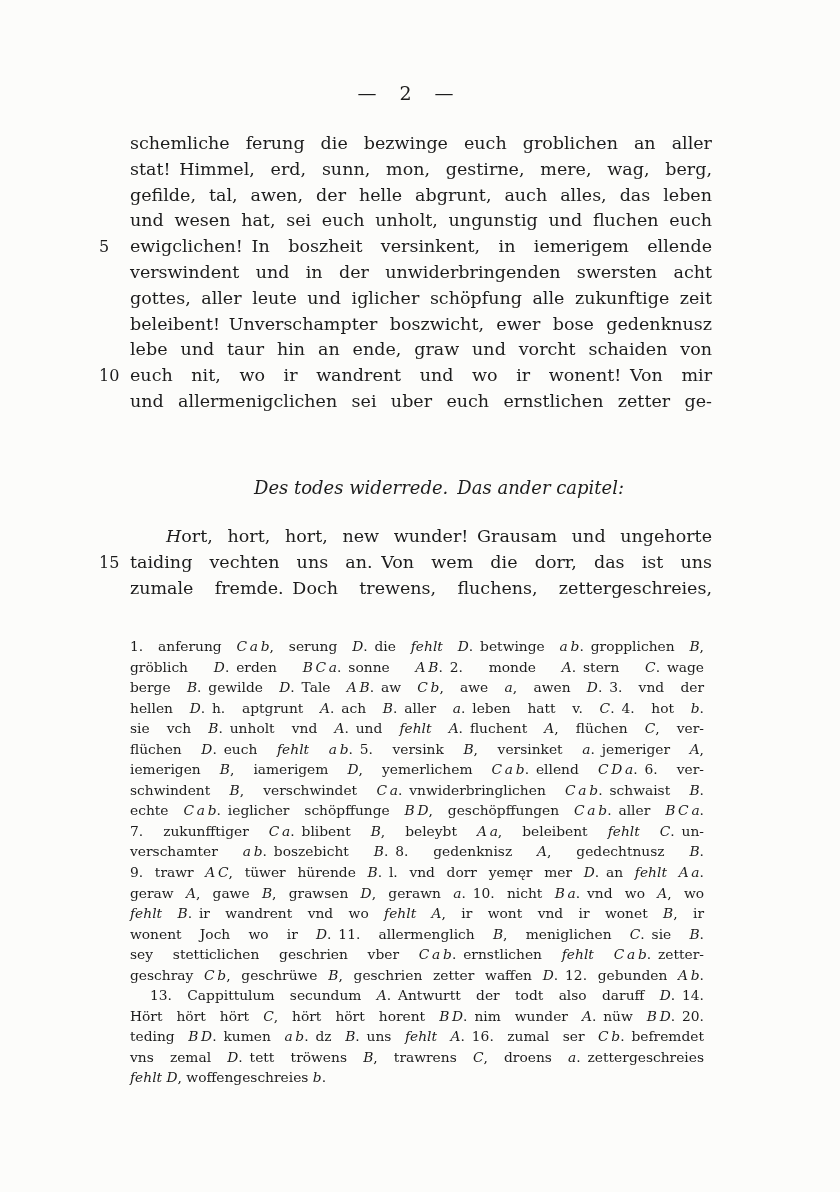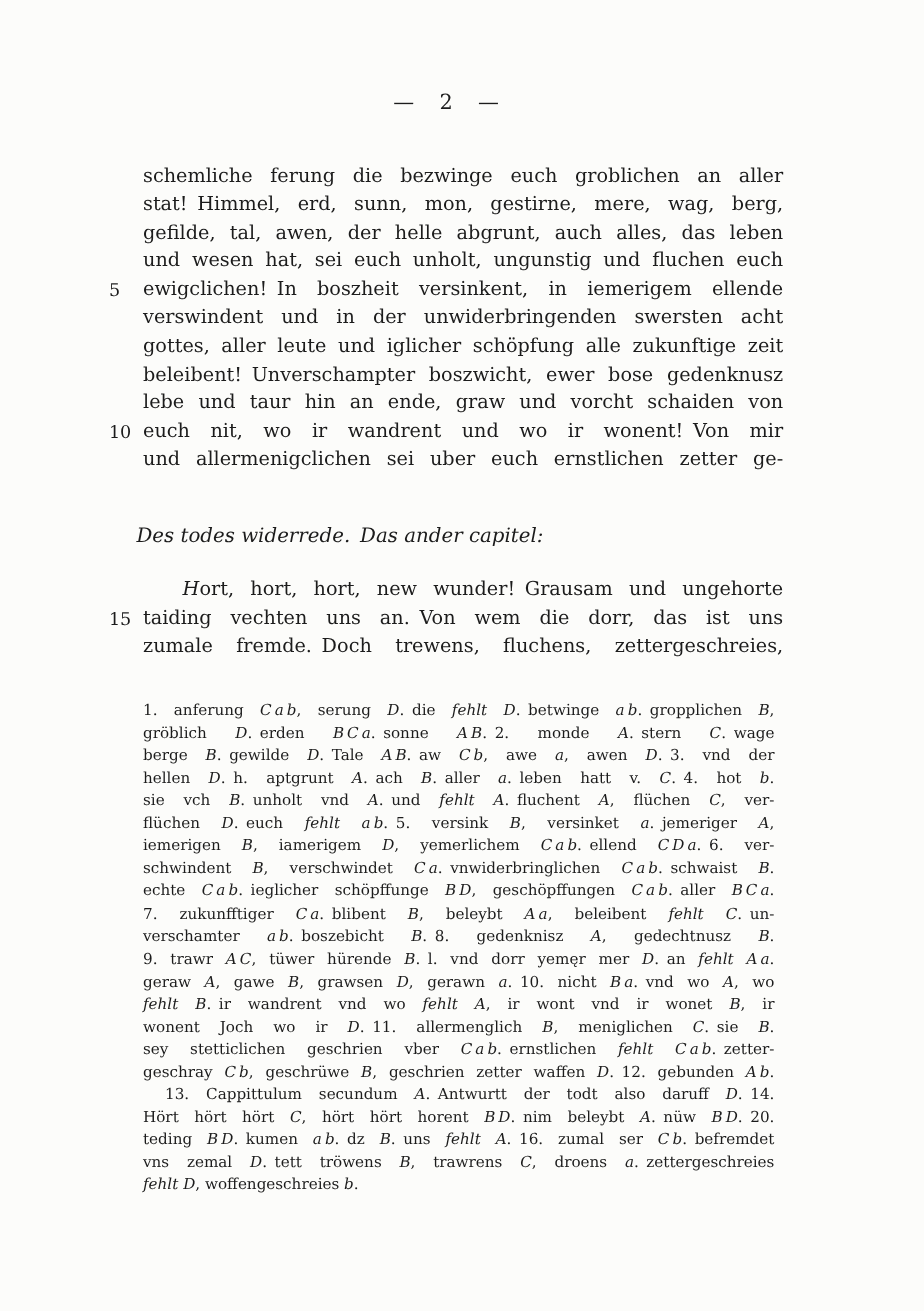--- a/index.html
+++ b/index.html
@@ -8,37 +8,37 @@
     background:#fcfcfa; color:#1c1c1c;
     font-family:"DejaVu Serif", serif;
     overflow:hidden;
   }
   .page-number {
     position:absolute; top:82px; left:0; width:812px;
     display:flex; justify-content:center; align-items:center; gap:22px;
     font-size:19px; letter-spacing:1px;
   }
   .block { position:absolute; left:130px; width:582px; }
-  .main-block   { top:148px; }
+  .main-block   { top:131px; }
   .second-block { top:524px; }
   .block .line {
     position:relative;
     font-size:17.5px; line-height:25.8px;
     text-align:justify; text-align-last:justify;
     word-spacing:1px;
   }
   .block .line.last   { text-align-last:left; }
   .block .line.indent { text-indent:36px; }
   .lineno {
     position:absolute; left:-31px; top:0;
     font-size:16px; font-style:normal; letter-spacing:0;
   }
   .heading {
-    position:absolute; left:124px; top:477px; width:582px;
-    text-align:left; font-style:italic; font-size:18px;
+    position:absolute; left:148px; top:477px; width:582px;
+    text-align:center; font-style:italic; font-size:18px;
   }
   .apparatus { position:absolute; left:130px; top:636px; width:574px; }
   .apparatus .line {
     position:relative;
     font-size:13.8px; line-height:20.55px;
     text-align:justify; text-align-last:justify;
   }
   .apparatus .line.last   { text-align-last:left; }
   .apparatus .line.indent { text-indent:20px; }
   .it { font-style:italic; }
@@ -89,19 +89,19 @@
       <div class="line"><span class="rm">echte </span><span class="it">C a b</span><span class="rm">. ieglicher schöpffunge </span><span class="it">B D</span><span class="rm">, geschöpffungen </span><span class="it">C a b</span><span class="rm">. aller </span><span class="it">B C a</span><span class="rm">.</span></div>
       <div class="line"><span class="rm">7. zukunfftiger </span><span class="it">C a</span><span class="rm">. blibent </span><span class="it">B</span><span class="rm">, beleybt </span><span class="it">A a</span><span class="rm">, beleibent </span><span class="it">fehlt C</span><span class="rm">. un-</span></div>
       <div class="line"><span class="rm">verschamter </span><span class="it">a b</span><span class="rm">. boszebicht </span><span class="it">B</span><span class="rm">. 8. gedenknisz </span><span class="it">A</span><span class="rm">, gedechtnusz </span><span class="it">B</span><span class="rm">.</span></div>
       <div class="line"><span class="rm">9. trawr </span><span class="it">A C</span><span class="rm">, tüwer hürende </span><span class="it">B</span><span class="rm">. l. vnd dorr yemęr mer </span><span class="it">D</span><span class="rm">. an </span><span class="it">fehlt A a</span><span class="rm">.</span></div>
       <div class="line"><span class="rm">geraw </span><span class="it">A</span><span class="rm">, gawe </span><span class="it">B</span><span class="rm">, grawsen </span><span class="it">D</span><span class="rm">, gerawn </span><span class="it">a</span><span class="rm">. 10. nicht </span><span class="it">B a</span><span class="rm">. vnd wo </span><span class="it">A</span><span class="rm">, wo</span></div>
       <div class="line"><span class="it">fehlt B</span><span class="rm">. ir wandrent vnd wo </span><span class="it">fehlt A</span><span class="rm">, ir wont vnd ir wonet </span><span class="it">B</span><span class="rm">, ir</span></div>
       <div class="line"><span class="rm">wonent Joch wo ir </span><span class="it">D</span><span class="rm">. 11. allermenglich </span><span class="it">B</span><span class="rm">, meniglichen </span><span class="it">C</span><span class="rm">. sie </span><span class="it">B</span><span class="rm">.</span></div>
       <div class="line"><span class="rm">sey stetticlichen geschrien vber </span><span class="it">C a b</span><span class="rm">. ernstlichen </span><span class="it">fehlt C a b</span><span class="rm">. zetter-</span></div>
       <div class="line"><span class="rm">geschray </span><span class="it">C b</span><span class="rm">, geschrüwe </span><span class="it">B</span><span class="rm">, geschrien zetter waffen </span><span class="it">D</span><span class="rm">. 12. gebunden </span><span class="it">A b</span><span class="rm">.</span></div>
       <div class="line indent"><span class="rm">13. Cappittulum secundum </span><span class="it">A</span><span class="rm">. Antwurtt der todt also daruff </span><span class="it">D</span><span class="rm">. 14.</span></div>
-      <div class="line"><span class="rm">Hört hört hört </span><span class="it">C</span><span class="rm">, hört hört horent </span><span class="it">B D</span><span class="rm">. nim beleybt </span><span class="it">A</span><span class="rm">. nüw </span><span class="it">B D</span><span class="rm">. 20.</span></div>
+      <div class="line"><span class="rm">Hört hört hört </span><span class="it">C</span><span class="rm">, hört hört horent </span><span class="it">B D</span><span class="rm">. nim wunder </span><span class="it">A</span><span class="rm">. nüw </span><span class="it">B D</span><span class="rm">. 20.</span></div>
       <div class="line"><span class="rm">teding </span><span class="it">B D</span><span class="rm">. kumen </span><span class="it">a b</span><span class="rm">. dz </span><span class="it">B</span><span class="rm">. uns </span><span class="it">fehlt A</span><span class="rm">. 16. zumal ser </span><span class="it">C b</span><span class="rm">. befremdet</span></div>
       <div class="line"><span class="rm">vns zemal </span><span class="it">D</span><span class="rm">. tett tröwens </span><span class="it">B</span><span class="rm">, trawrens </span><span class="it">C</span><span class="rm">, droens </span><span class="it">a</span><span class="rm">. zettergeschreies</span></div>
       <div class="line last"><span class="it">fehlt D</span><span class="rm">, woffengeschreies </span><span class="it">b</span><span class="rm">.</span></div>
     </div>
 
 </div>
 
 </body></html>

